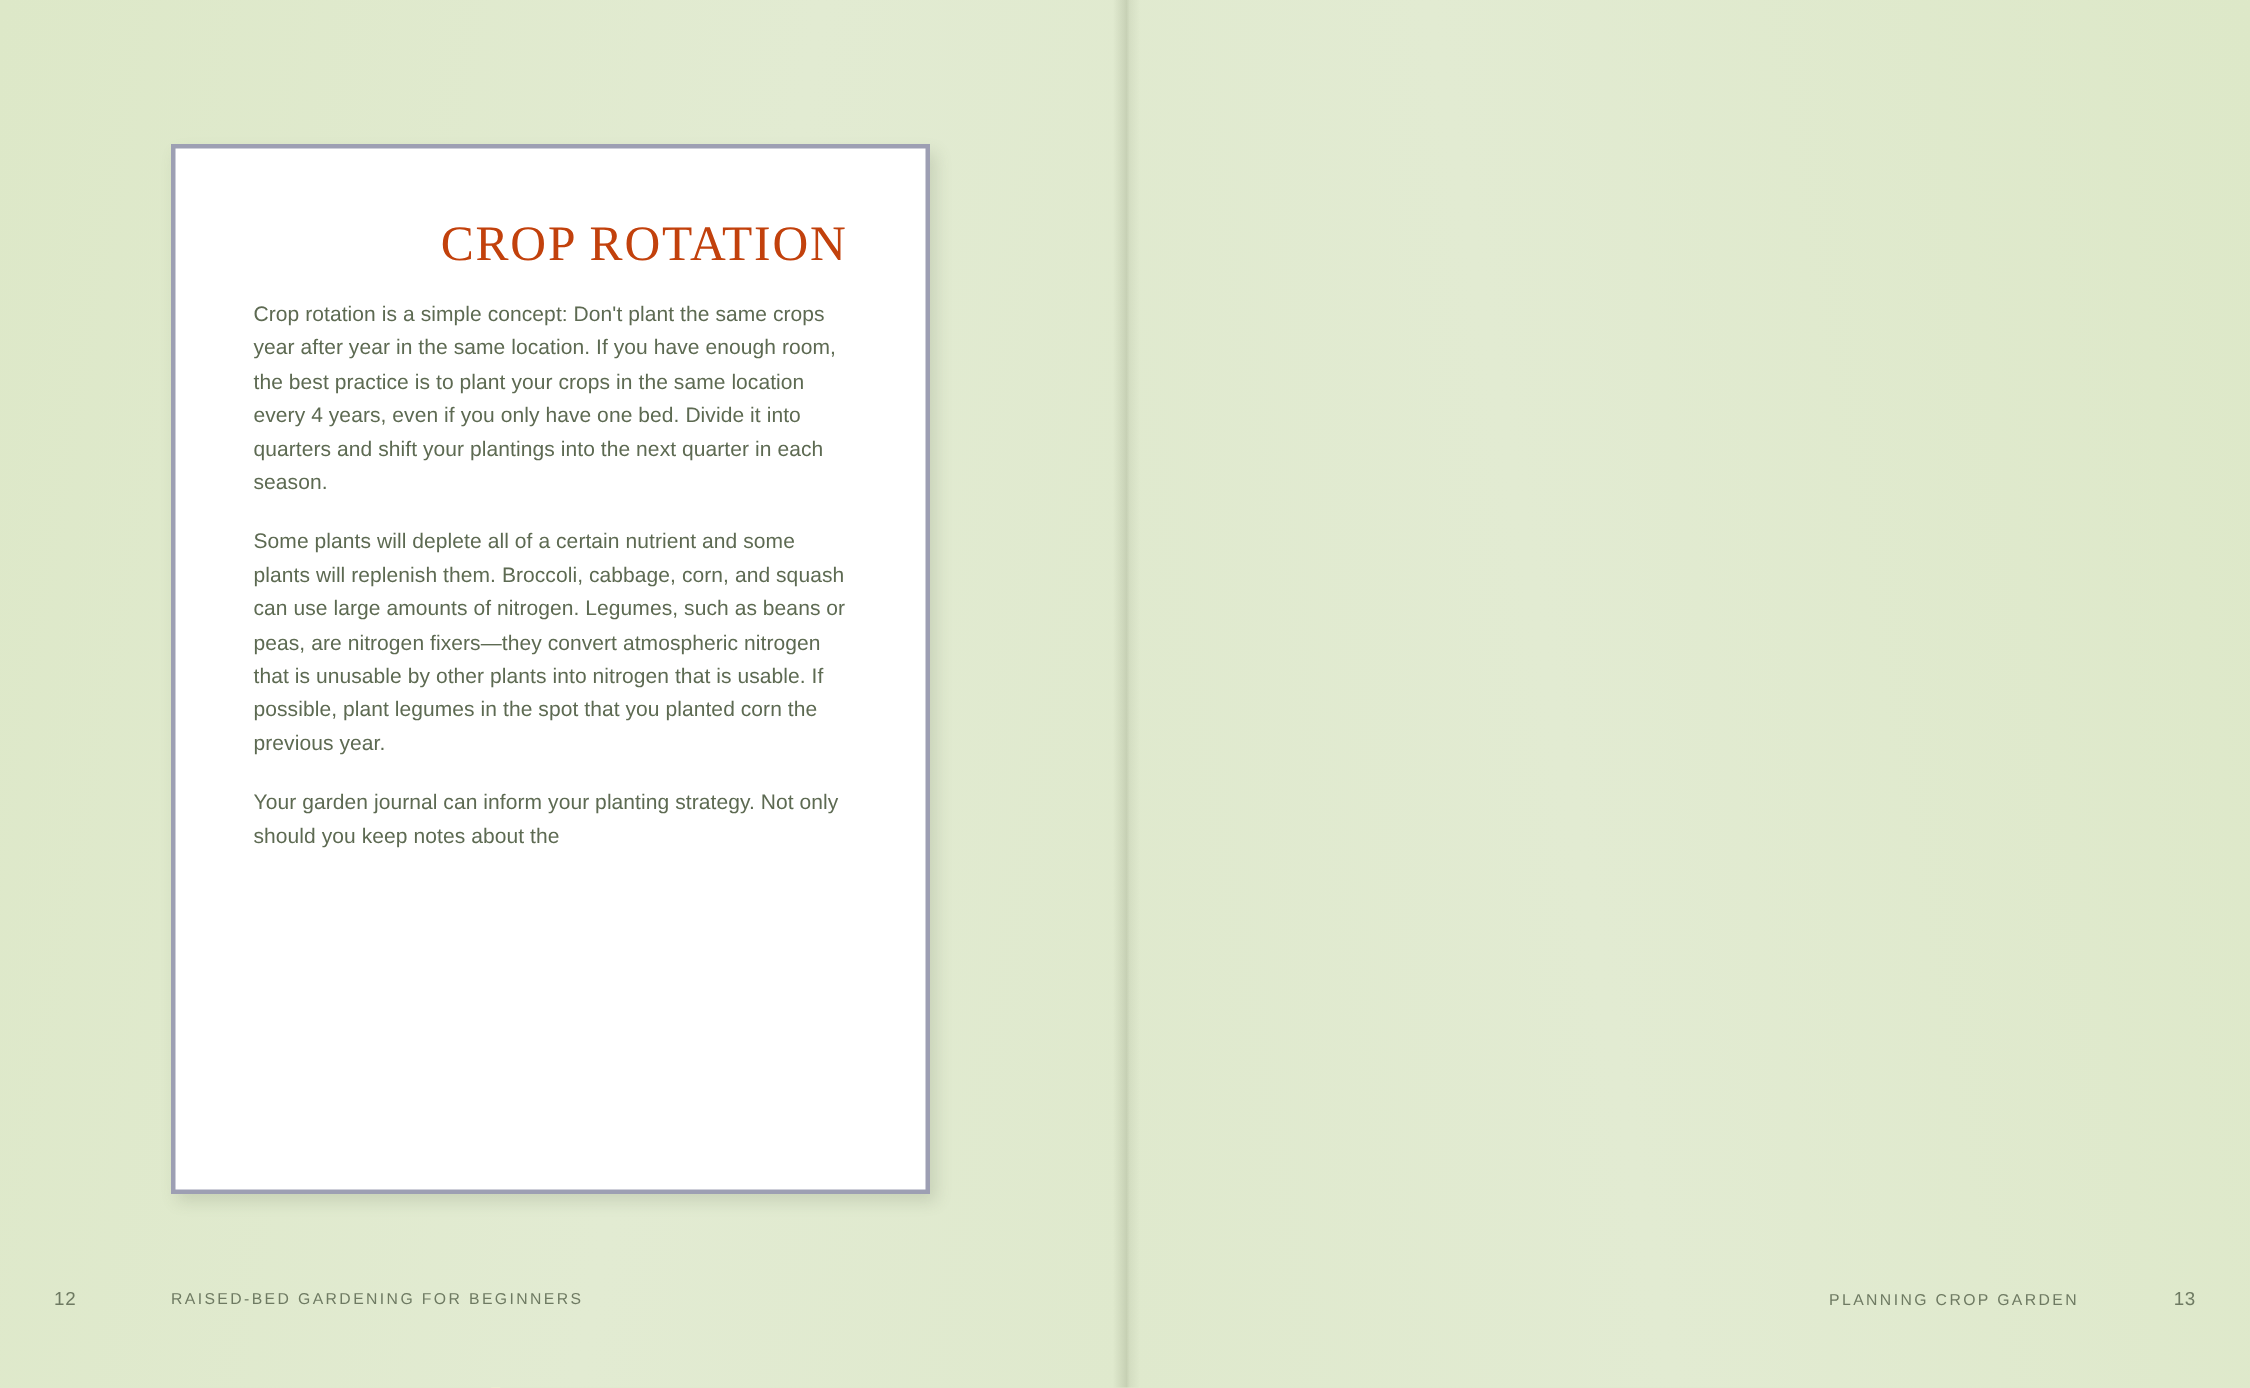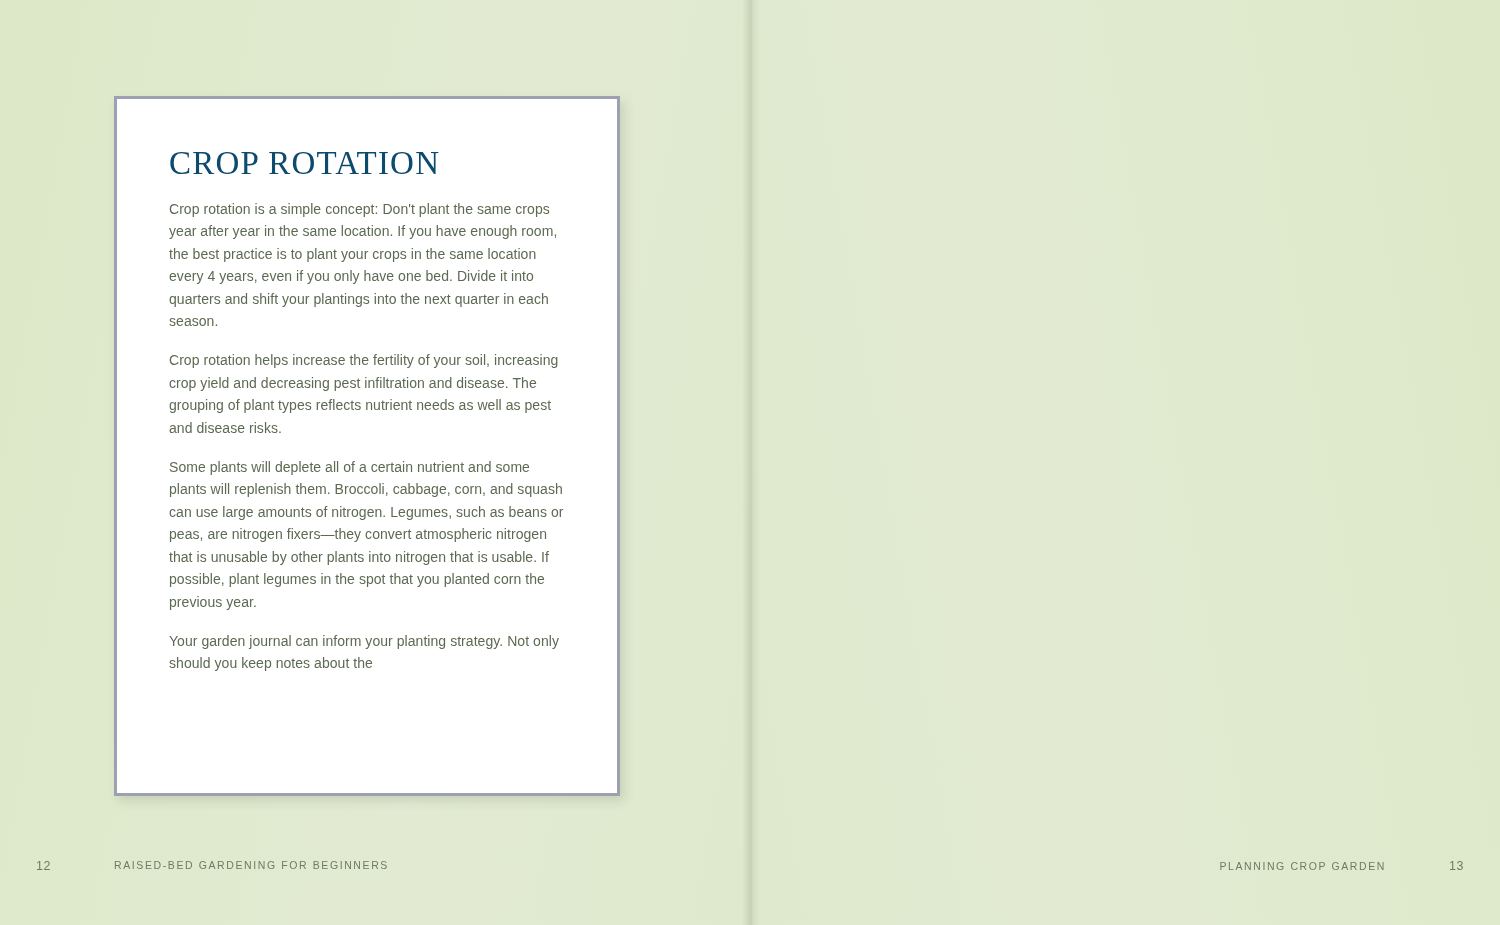--- a/index.html
+++ b/index.html
@@ -59,22 +59,22 @@
   }
   .panel-left  { left: 114px; top: 96px; width: 506px; height: 700px; }
 
   .panel-inner { padding: 40px 52px 0 52px; }
 
   h1.title {
     font-family: "Liberation Serif", serif;
     font-weight: 400;
     font-size: 33px;
     letter-spacing: 1.2px;
-    color: #0c4a6e;
-    text-align: left;
+    color: #c2410c;
+    text-align: right;
     margin: 6px 0 16px 0;
   }
 
   p.body {
     font-size: 14px;
     line-height: 22.4px;
     color: #5d6a52;
     margin: 0 0 17px 0;
     letter-spacing: 0.05px;
   }
@@ -87,21 +87,21 @@
     font-size: 10.5px;
     letter-spacing: 1.6px;
     color: #6e7a62;
     z-index: 3;
   }
   .footer-folio {
     font-size: 12.5px;
     letter-spacing: 0.5px;
     color: #6e7a62;
   }
-  .footer-left  { left: 36px; display: flex; align-items: flex-start; gap: 0; }
+  .footer-left  { left: 36px; display: flex; align-items: center; gap: 0; }
   .footer-left .folio { width: 78px; }
   .footer-right { right: 36px; display: flex; align-items: baseline; gap: 0; }
   .footer-right .folio { width: 78px; text-align: right; }
 </style>
 </head>
 <body>
 
 <div class="spread">
 
   <div class="bg-pattern">
@@ -174,21 +174,20 @@
       </g>
     </svg>
   </div>
 
   <div class="page page-left">
 
     <div class="panel panel-left">
       <div class="panel-inner">
         <h1 class="title">CROP ROTATION</h1>
         <p class="body">Crop rotation is a simple concept: Don't plant the same crops year after year in the same location. If you have enough room, the best practice is to plant your crops in the same location every 4 years, even if you only have one bed. Divide it into quarters and shift your plantings into the next quarter in each season.</p>
-        <p class="body">Crop rotation helps increase the fertility of your soil, increasing crop yield and decreasing pest infiltration and disease. The grouping of plant types reflects nutrient needs as well as pest and disease risks.</p>
         <p class="body">Some plants will deplete all of a certain nutrient and some plants will replenish them. Broccoli, cabbage, corn, and squash can use large amounts of nitrogen. Legumes, such as beans or peas, are nitrogen fixers—they convert atmospheric nitrogen that is unusable by other plants into nitrogen that is usable. If possible, plant legumes in the spot that you planted corn the previous year.</p>
         <p class="body">Your garden journal can inform your planting strategy. Not only should you keep notes about the</p>
       </div>
     </div>
 
     <div class="footer footer-left">
       <span class="folio footer-folio">12</span>
       <span>RAISED-BED GARDENING FOR BEGINNERS</span>
     </div>
   </div>

